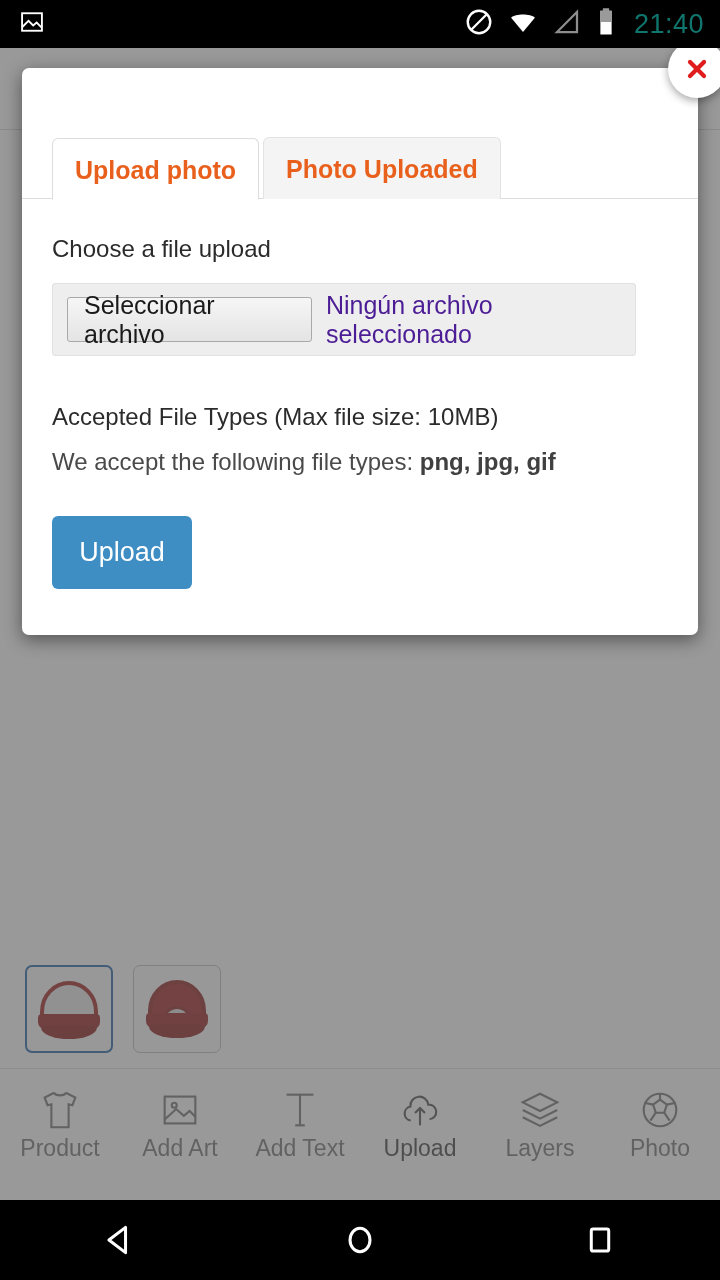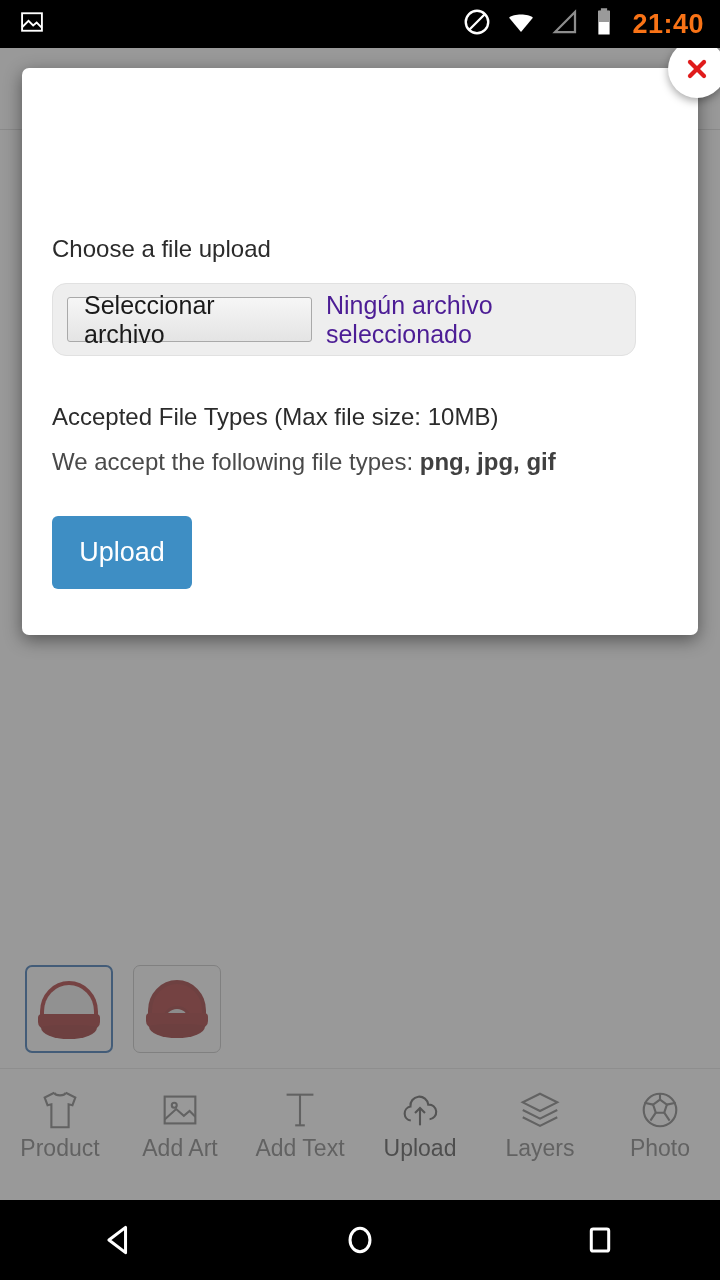--- a/index.html
+++ b/index.html
@@ -37,23 +37,23 @@
     margin-left: 18px;
   }
   .status-right {
     margin-left: auto;
     display: flex;
     align-items: center;
     gap: 14px;
     margin-right: 16px;
   }
   #status-clock {
-    color: #f97316;
+    color: #0f766e;
     font-size: 27px;
-    font-weight: 700;
+    font-weight: 400;
     letter-spacing: 0.5px;
     line-height: 1;
     margin-left: 4px;
   }
 
   
   #app {
     position: absolute;
     left: 0; top: 48px;
     width: 720px; height: 1152px;
@@ -279,21 +279,21 @@
     color: #2b2b2b;
     margin: 37px 0 0 0;
     line-height: 1.1;
   }
   #file-input-wrap {
     margin-top: 21px;
     width: 584px;
     height: 73px;
     background: #eeeeee;
     border: 1px solid #e1e1e1;
-    border-radius: 14px;
+    border-radius: 3px;
     box-sizing: border-box;
     display: flex;
     align-items: center;
     padding-left: 14px;
     cursor: pointer;
   }
   #file-choose-button {
     height: 45px;
     padding: 0 16px;
     display: flex;
@@ -468,20 +468,27 @@
 
   <div id="modal">
 
     <div id="close-button">
       <svg width="28" height="28" viewBox="0 0 24 24" stroke="#e01b1b" stroke-width="3.6" stroke-linecap="round">
         <path d="M6 6 L18 18"></path>
           <path d="M18 6 L6 18"></path>
       </svg>
     </div>
 
+    <div id="tabs">
+      <div class="tab active">
+        <span>Upload photo</span>
+      </div><div class="tab inactive">
+        <span>Photo Uploaded</span>
+      </div>
+    </div>
 
     <div id="modal-body">
 
       <div class="section-heading">Choose a file upload</div>
 
       <div id="file-input-wrap">
         <div id="file-choose-button">Seleccionar archivo</div>
         <div id="file-status-text">Ningún archivo seleccionado</div>
       </div>
 

